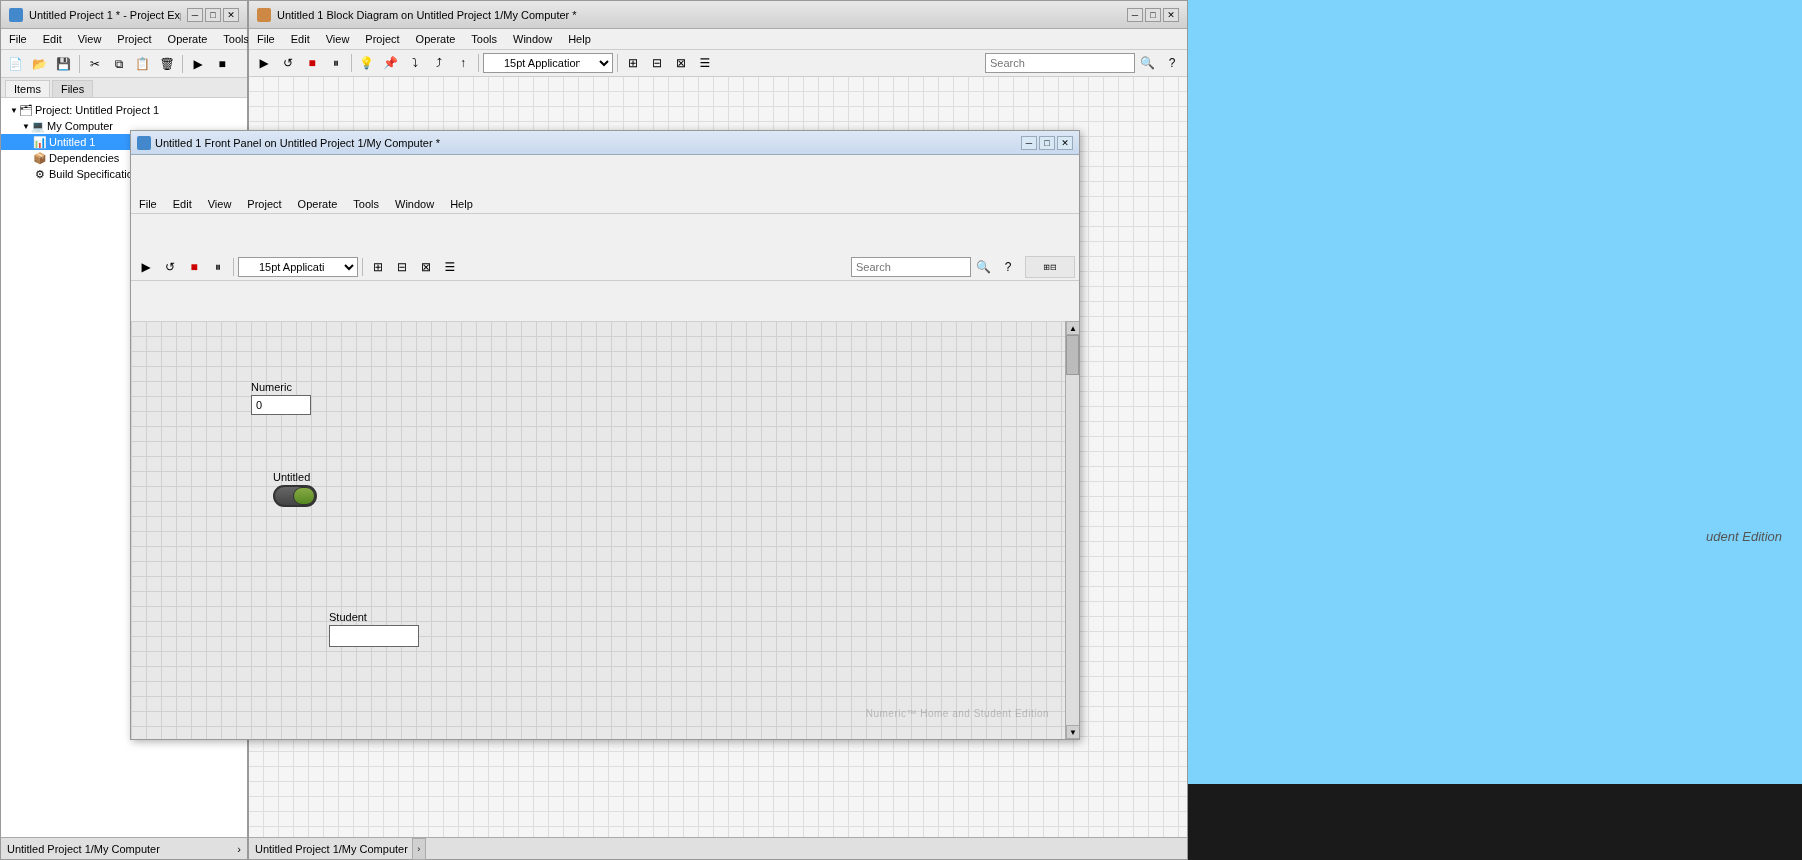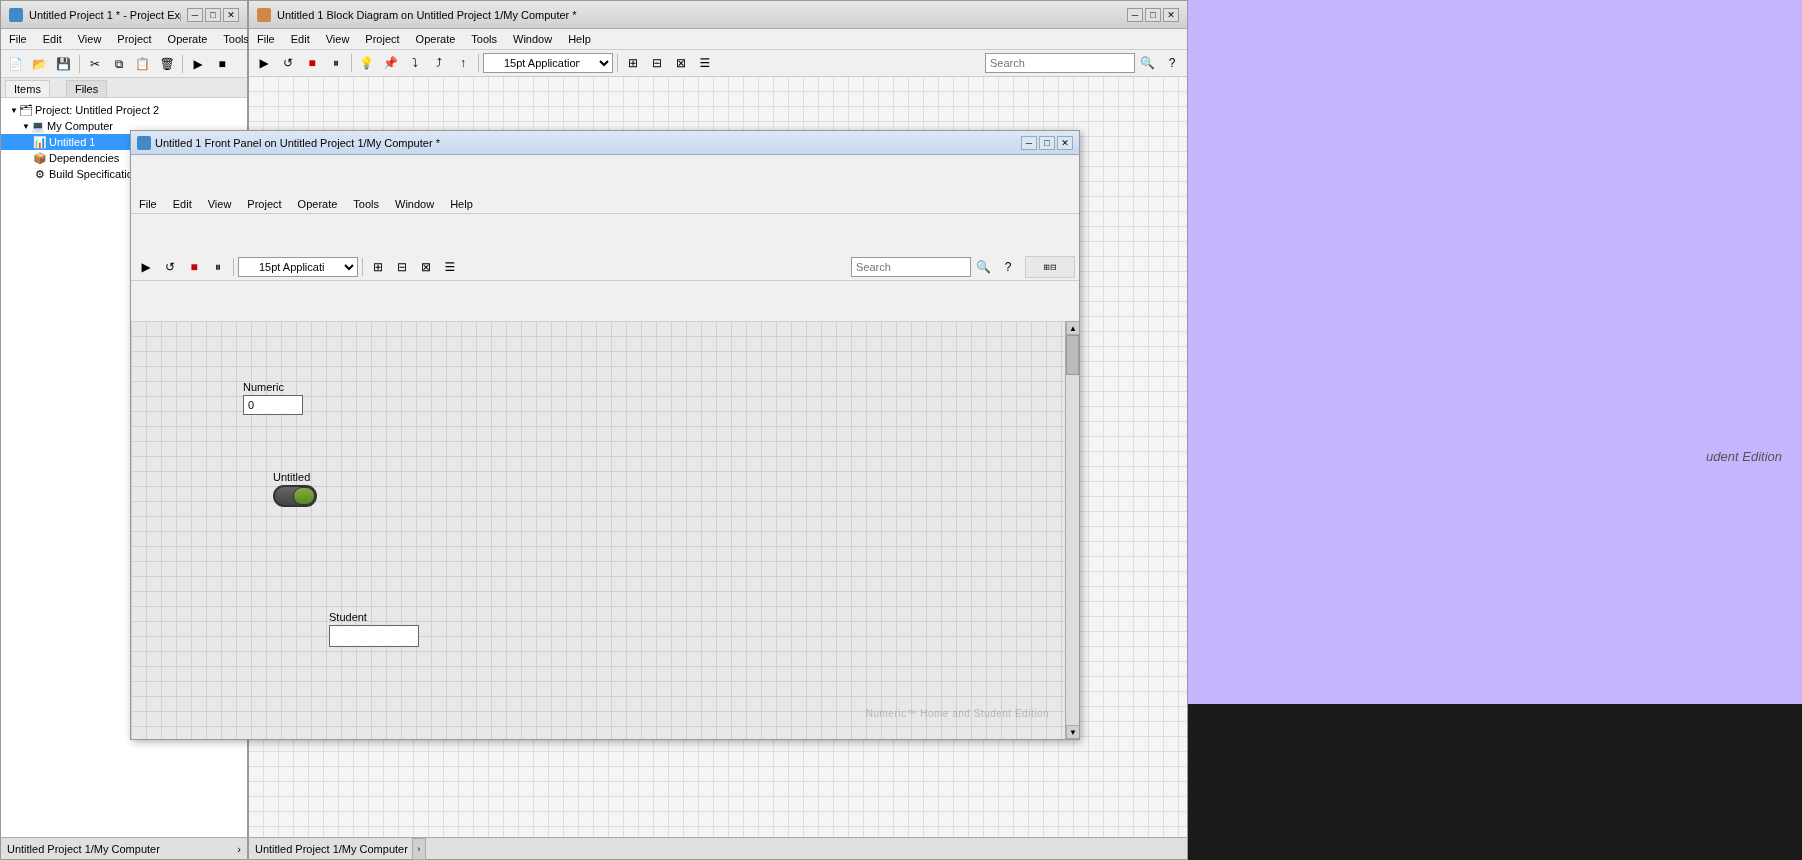--- a/index.html
+++ b/index.html
@@ -86,21 +86,21 @@
       width: 1px; height: 18px;
       background: #bbb;
       margin: 0 2px;
     }
 
     .tab-bar {
       display: flex;
       background: #e8e8e8;
       border-bottom: 1px solid #ccc;
       padding: 2px 4px 0;
-      gap: 16px;
+      gap: 2px;
     }
     .tab {
       padding: 2px 8px;
       border: 1px solid #ccc;
       border-bottom: none;
       background: #ddd;
       cursor: pointer;
       font-size: 11px;
     }
     .tab.active { background: #f0f0f0; }
@@ -333,22 +333,22 @@
       font-size: 8px;
       cursor: pointer;
     }
 
     
     .right-panel {
       position: absolute;
       top: 0;
       left: 1188px;
       width: 614px;
-      height: 704px;
-      background: #c4b5fd;
+      height: 784px;
+      background: #7dd3fc;
     }
 
     
     .font-select {
       height: 20px;
       border: 1px solid #999;
       background: white;
       font-size: 11px;
       padding: 0 16px;
       width: 130px;
@@ -437,21 +437,21 @@
     <div class="tab active">Items</div>
     <div class="tab">Files</div>
   </div>
 
   <div class="tree-area">
 
     <div class="tree-item">
       <span style="width:4px"></span>
       <span class="tree-arrow">▼</span>
       <span class="tree-icon">🗂</span>
-      <span class="tree-label">Project: Untitled Project 2</span>
+      <span class="tree-label">Project: Untitled Project 1</span>
     </div>
 
     <div class="tree-item">
       <span style="width:16px"></span>
       <span class="tree-arrow">▼</span>
       <span class="tree-icon">💻</span>
       <span class="tree-label">My Computer</span>
     </div>
 
     <div class="tree-item selected">
@@ -580,21 +580,21 @@
     <button class="toolbar-btn">?</button>
 
     <div style="width:50px; height:22px; border:1px solid #ccc; background:#e8e8e8; display:flex; align-items:center; justify-content:center; margin-left:4px;">
       <span style="font-size:8px">⊞⊟</span>
     </div>
   </div>
 
   <div class="fp-canvas" style="position:relative">
     <div class="fp-grid"></div>
 
-    <div class="control-group" style="left: 112px; top: 60px;">
+    <div class="control-group" style="left: 120px; top: 60px;">
       <div class="control-label">Numeric</div>
       <div class="numeric-control">
         <span>0</span>
       </div>
     </div>
 
     <div class="control-group" style="left: 142px; top: 150px;">
       <div class="control-label">Untitled</div>
       <div class="boolean-control">
         <div class="boolean-knob"></div>

